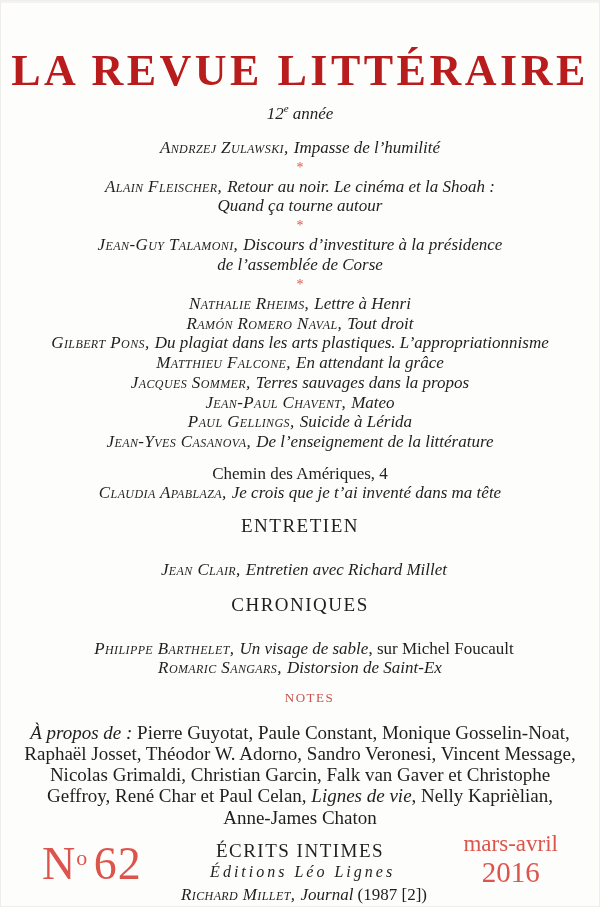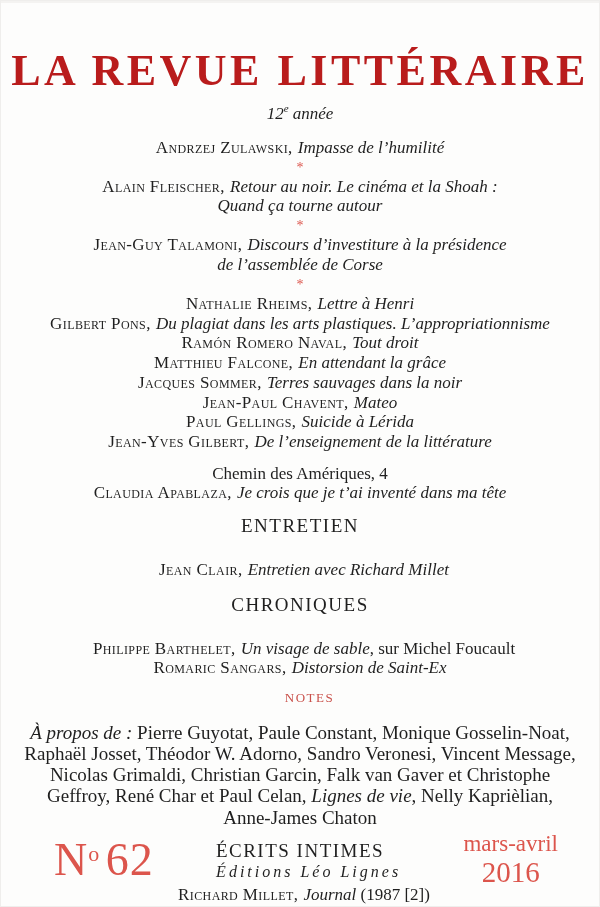--- a/index.html
+++ b/index.html
@@ -20,21 +20,21 @@
     font-weight:bold;
     letter-spacing:3.5px;
     color:#b91c1c;
   }
   .annee { margin-top:8px; font-style:italic; font-size:17px; }
   .annee sup { font-size:11px; }
   .entry {
     margin:0; font-size:17px; line-height:1.16;
     white-space:nowrap;
   }
-  .entry .sc { font-variant:small-caps; letter-spacing:0.4px; margin-right:0.30em; }
+  .entry .sc { font-variant:small-caps; letter-spacing:0.4px; margin-right:0.30em;font-style:italic; }
   .entry .it { font-style:italic; white-space:pre-line; }
   .m-first { margin-top:14px; }
   .sep { color:#dc554c; font-size:14px; line-height:0.8; margin:4px 0; }
   .plainline { margin:12px 0 0; font-size:17px; line-height:1.16; }
   .h-section {
     margin:12px 4px 0; font-size:19px; font-weight:normal;
     letter-spacing:1.5px; line-height:1.2;
   }
   .h-entretien { margin-top:12px; }
   .h-chroniques { margin-top:14px; }
@@ -44,23 +44,23 @@
   }
   .h-ecrits { margin-top:12px; }
   .m-after-h { margin-top:22px;padding-left:8px; }
   .notes-para {
     width:552px; margin:16px auto 0;
     font-size:19px; line-height:1.12;
   }
   .notes-para .lead { font-style:italic; }
   .notes-para .it { font-style:italic; }
   .footer {
-    position:absolute; left:12px; right:0; bottom:20px;
+    position:absolute; left:0; right:0; bottom:20px;
     padding:0 42px;
-    display:flex; justify-content:space-between; align-items:center;
+    display:flex; justify-content:space-between; align-items:flex-end;
   }
   .issue { color:#dc554c; font-size:46px; line-height:1; letter-spacing:1px; }
   .issue sup { font-size:22px; vertical-align:14px; }
   .issue .num { margin-left:0.12em; }
   .publisher {
     font-style:italic; font-size:16px; letter-spacing:3px;
     align-self:flex-end; padding-bottom:6px;
   }
   .date { color:#dc554c; line-height:1.05; text-align:center; }
   .date .d1 { font-size:23px; }
@@ -83,27 +83,27 @@
 Quand ça tourne autour</span></p>
 
   <div class="sep">*</div>
 
   <p class="entry"><span class="sc">Jean-Guy Talamoni,</span><span class="it">Discours d’investiture à la présidence
 de l’assemblée de Corse</span></p>
 
   <div class="sep">*</div>
 
   <p class="entry"><span class="sc">Nathalie Rheims,</span><span class="it">Lettre à Henri</span></p>
+  <p class="entry"><span class="sc">Ramón Romero Naval,</span><span class="it">Tout droit</span></p>
   <p class="entry"><span class="sc">Gilbert Pons,</span><span class="it">Du plagiat dans les arts plastiques. L’appropriationnisme</span></p>
-  <p class="entry"><span class="sc">Ramón Romero Naval,</span><span class="it">Tout droit</span></p>
   <p class="entry"><span class="sc">Matthieu Falcone,</span><span class="it">En attendant la grâce</span></p>
-  <p class="entry"><span class="sc">Jacques Sommer,</span><span class="it">Terres sauvages dans la noir</span></p>
+  <p class="entry"><span class="sc">Jacques Sommer,</span><span class="it">Terres sauvages dans la propos</span></p>
   <p class="entry"><span class="sc">Jean-Paul Chavent,</span><span class="it">Mateo</span></p>
   <p class="entry"><span class="sc">Paul Gellings,</span><span class="it">Suicide à Lérida</span></p>
-  <p class="entry"><span class="sc">Jean-Yves Gilbert,</span><span class="it">De l’enseignement de la littérature</span></p>
+  <p class="entry"><span class="sc">Jean-Yves Casanova,</span><span class="it">De l’enseignement de la littérature</span></p>
 
   <p class="plainline">Chemin des Amériques, 4</p>
 
   <p class="entry"><span class="sc">Claudia Apablaza,</span><span class="it">Je crois que je t’ai inventé dans ma tête</span></p>
 
   <h2 class="h-section h-entretien">ENTRETIEN</h2>
 
   <p class="entry m-after-h"><span class="sc">Jean Clair,</span><span class="it">Entretien avec Richard Millet</span></p>
 
   <h2 class="h-section h-chroniques">CHRONIQUES</h2>

